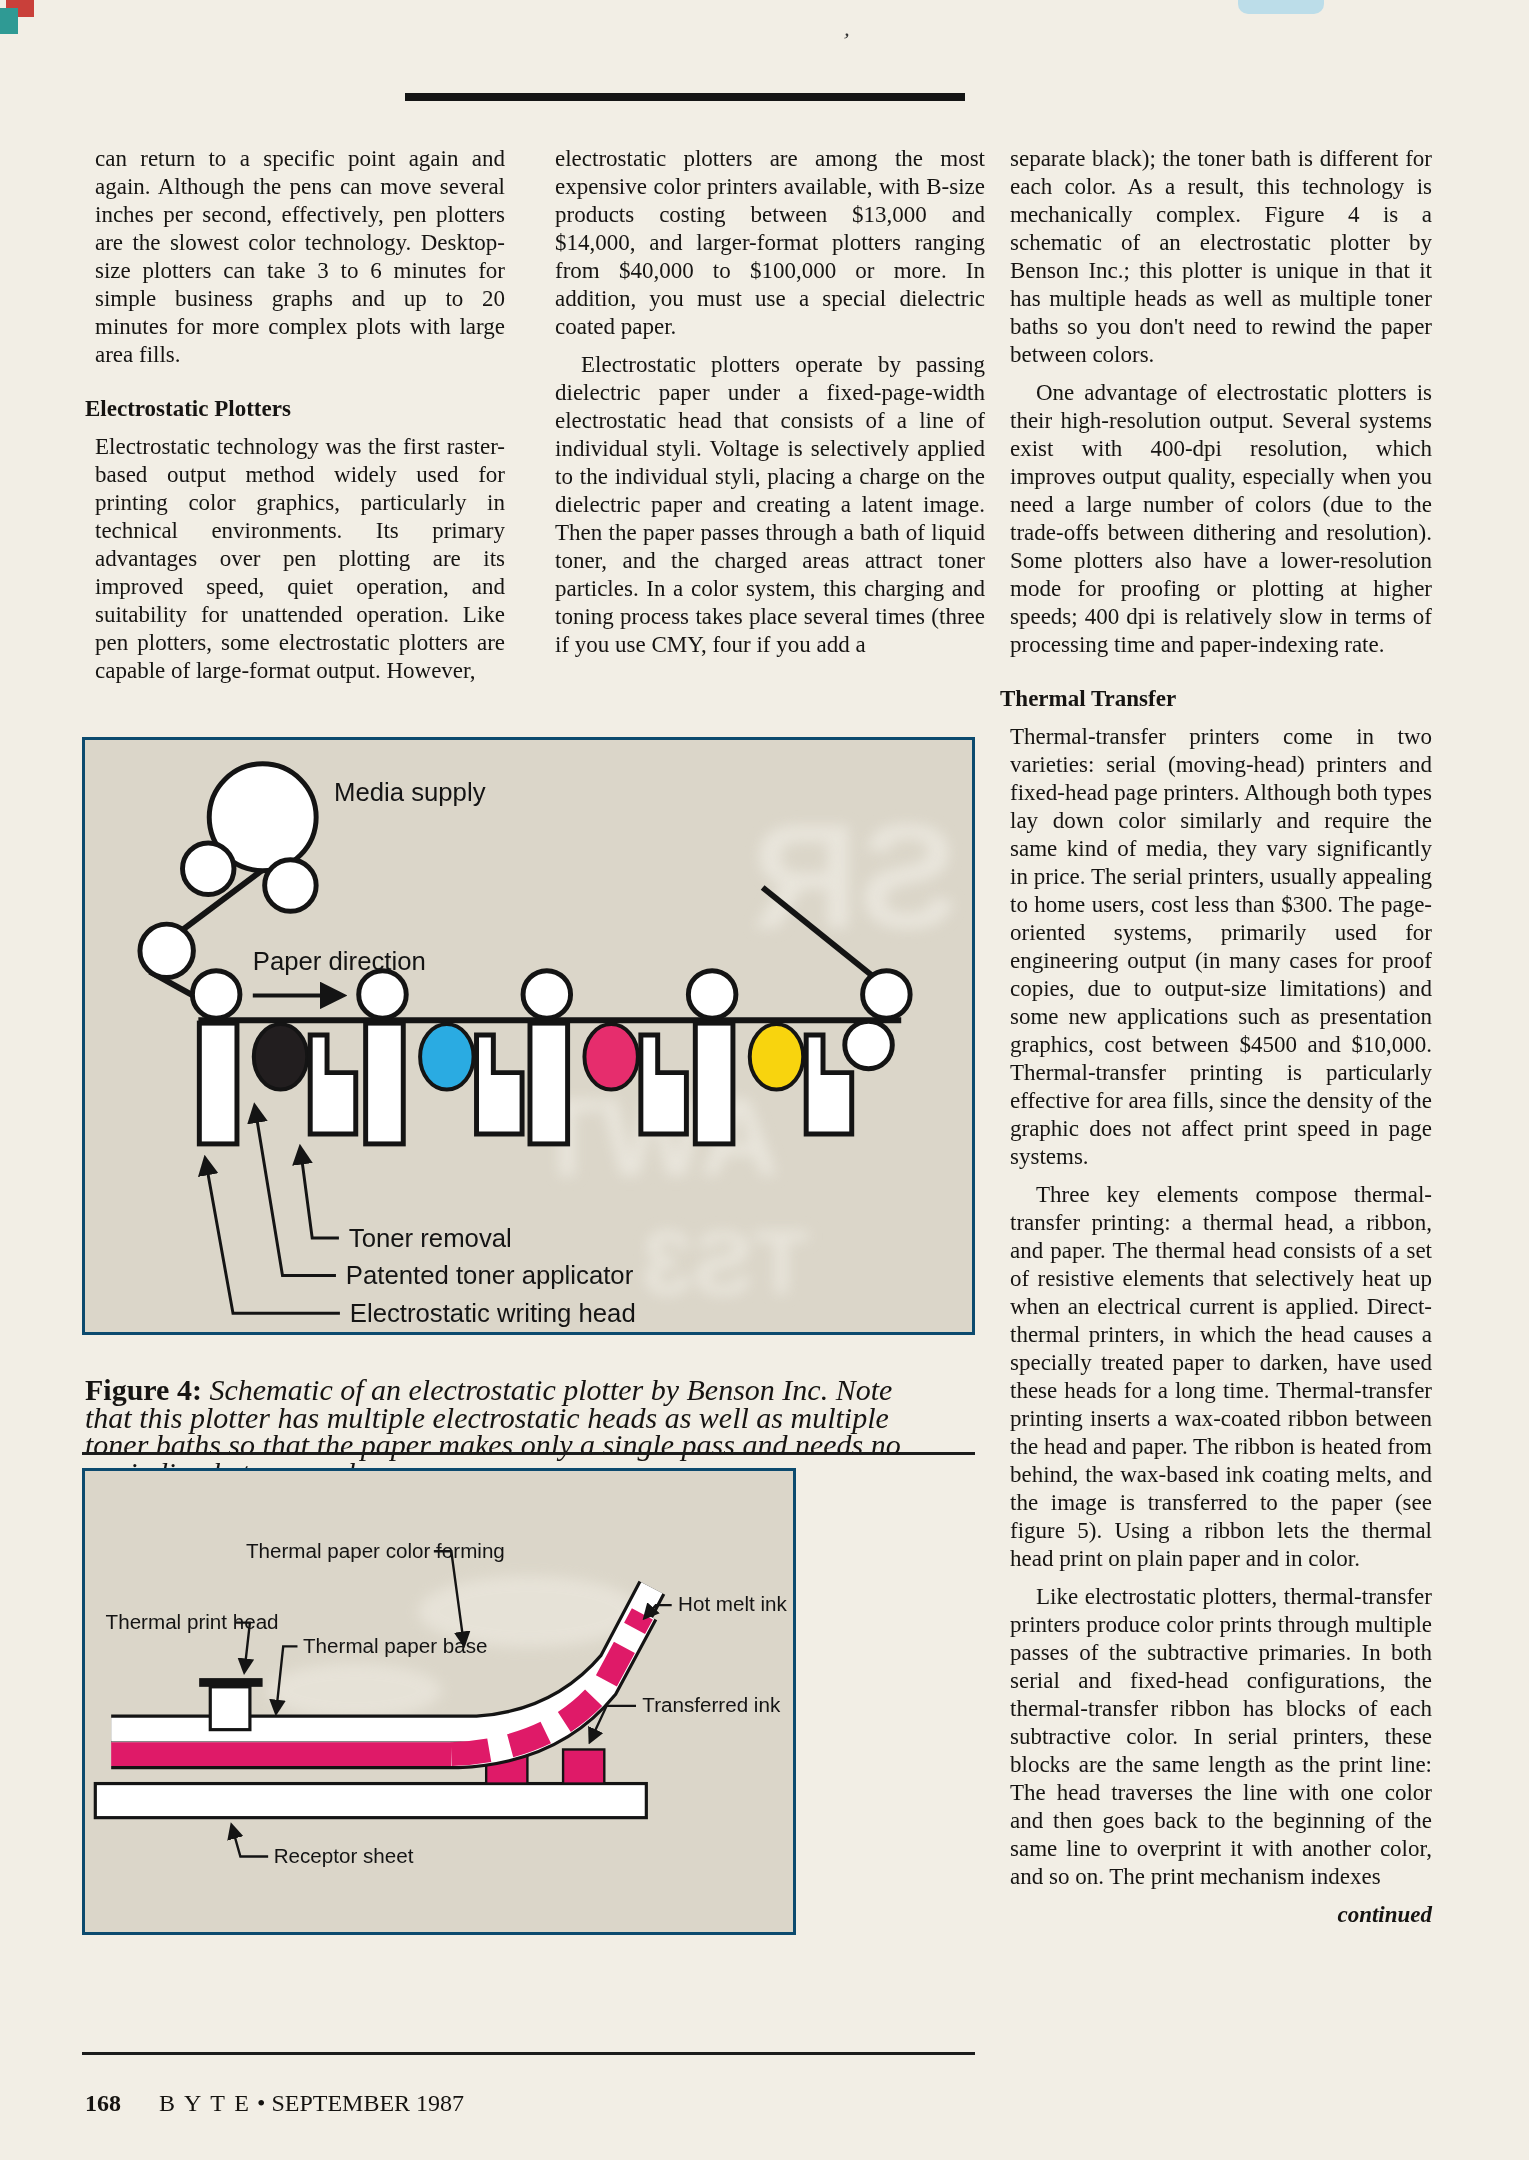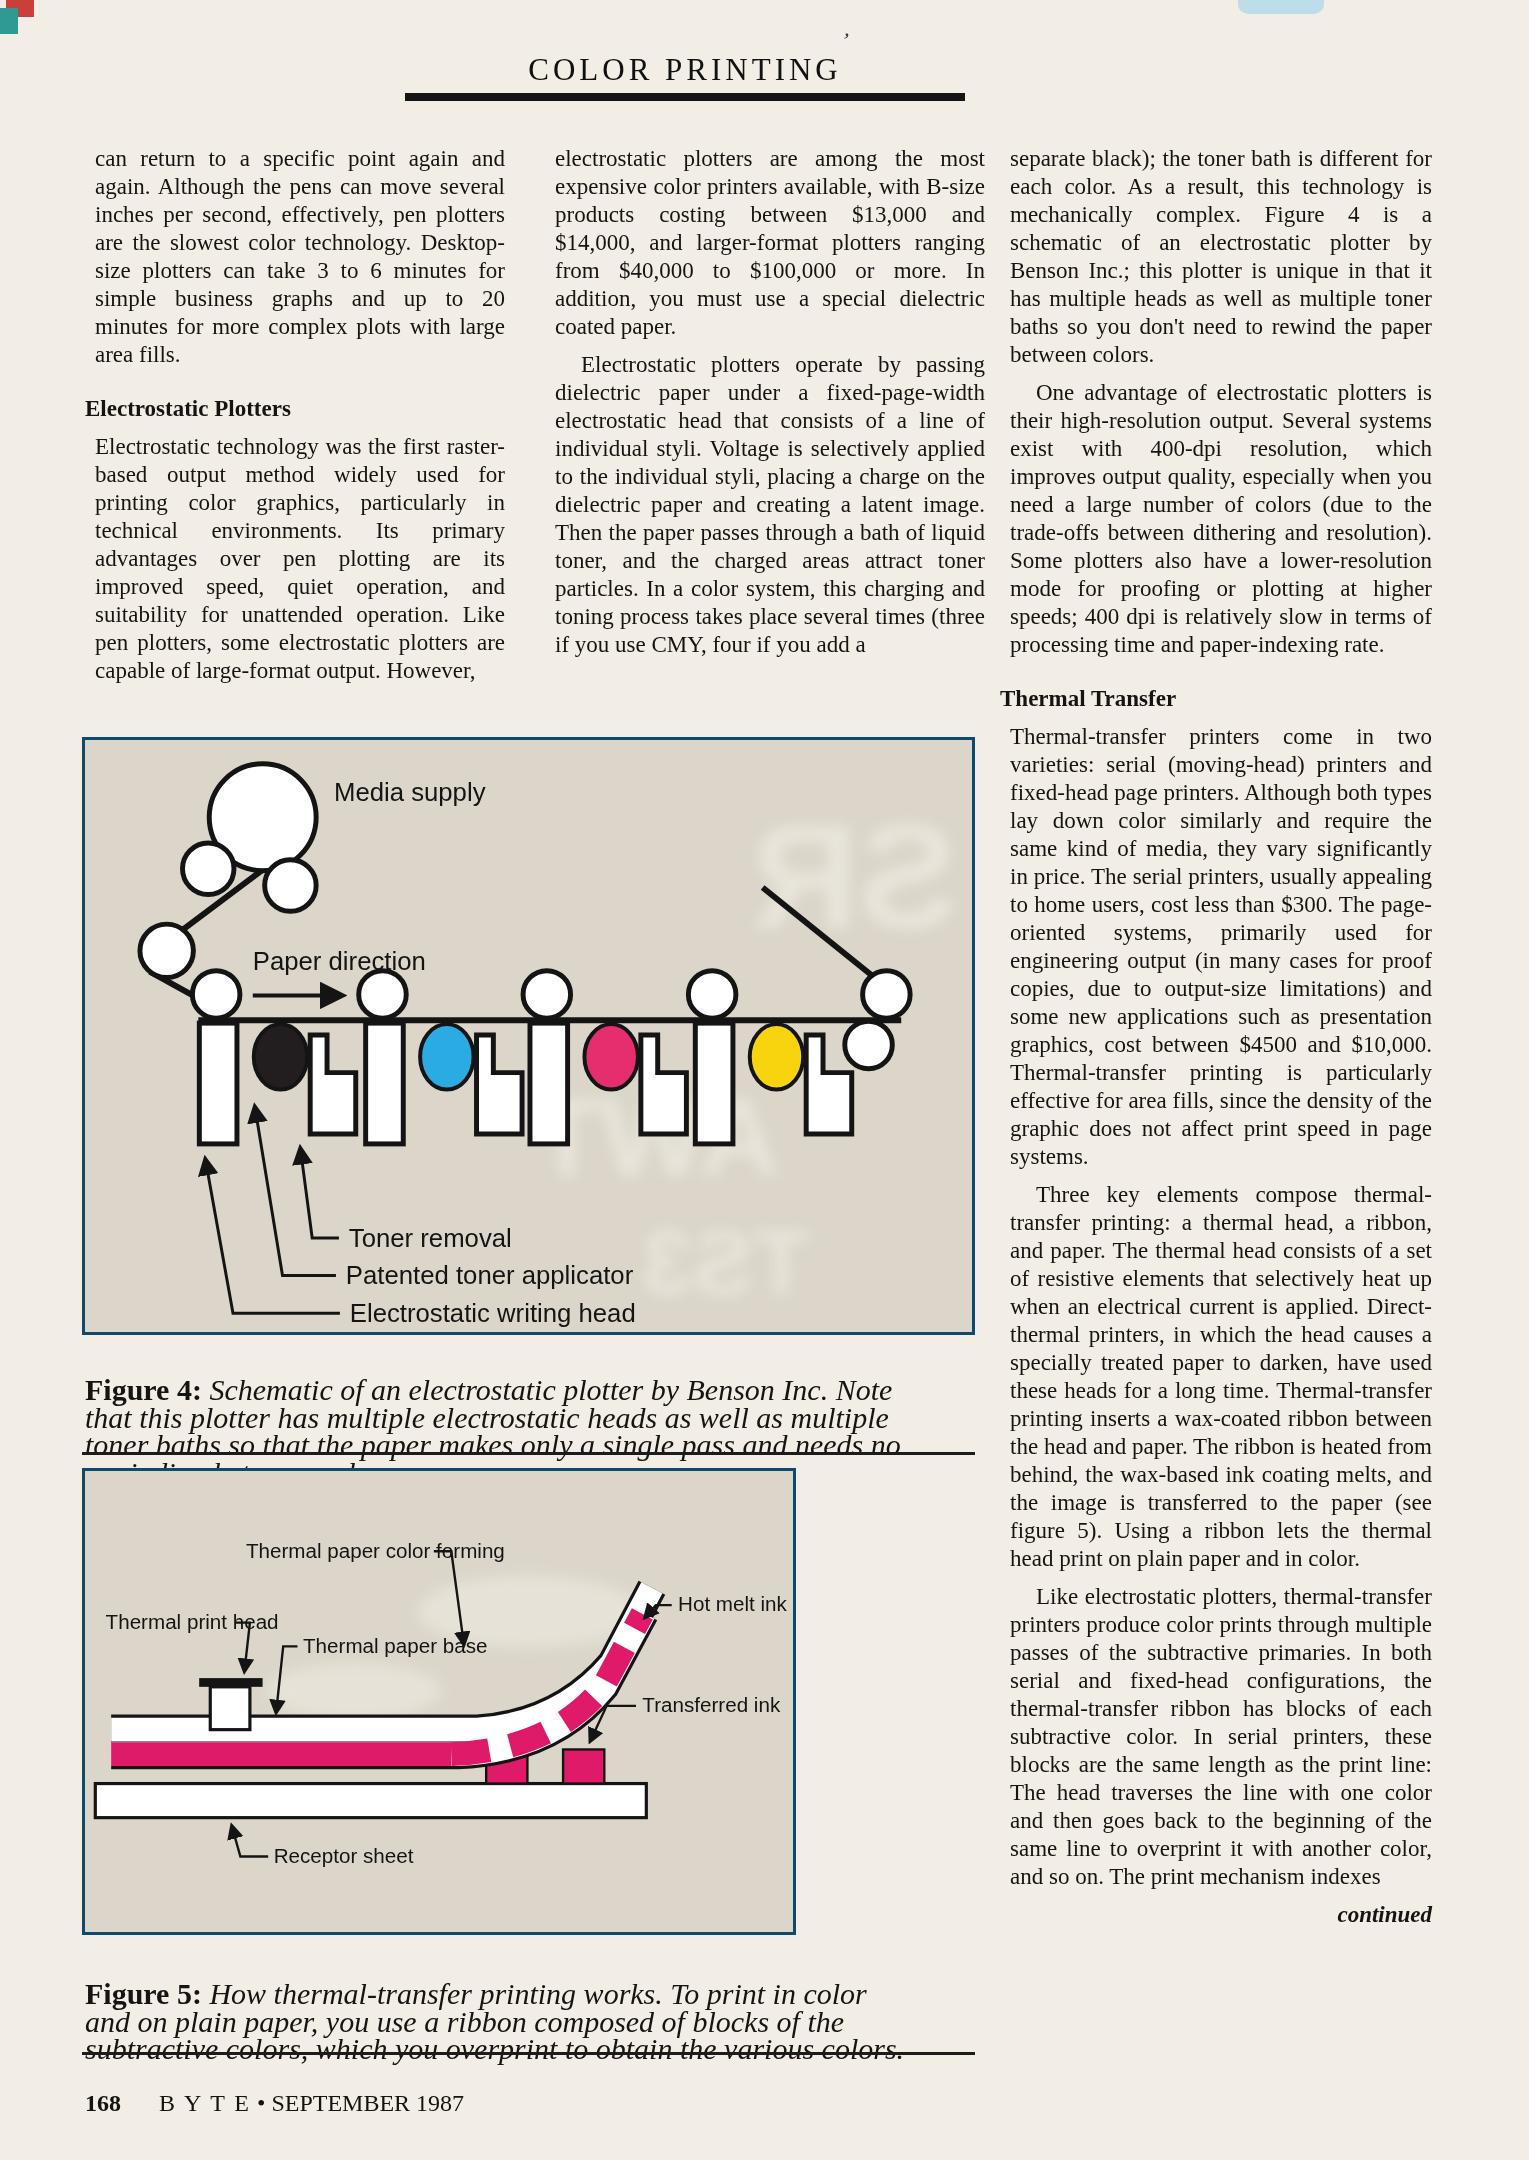--- a/index.html
+++ b/index.html
@@ -39,21 +39,20 @@
 </head>
 <body>
 
 <div class="page">
 
   <div class="artifact" style="left:6px;top:0;width:28px;height:17px;background:var(--artifact_red);"></div>
   <div class="artifact" style="left:0;top:8px;width:18px;height:26px;background:var(--artifact_teal);"></div>
   <div class="artifact" style="left:1238px;top:0;width:86px;height:14px;background:var(--artifact_blue);border-radius:0 0 10px 10px;"></div>
   <div class="speck">’</div>
 
-  <div class="kicker">COLOR PRINTING</div>
   <div class="kicker-rule"></div>
 
   <div class="col" id="col1">
     <p>can return to a specific point again and again. Although the pens can move several inches per second, effectively, pen plotters are the slowest color technology. Desktop-size plotters can take 3 to 6 minutes for simple business graphs and up to 20 minutes for more complex plots with large area fills.</p>
     <h2>Electrostatic Plotters</h2>
     <p>Electrostatic technology was the first raster-based output method widely used for printing color graphics, particularly in technical environments. Its primary advantages over pen plotting are its improved speed, quiet operation, and suitability for unattended operation. Like pen plotters, some electrostatic plotters are capable of large-format output. However,</p>
   </div>
 
   <div class="col" id="col2">
     <p>electrostatic plotters are among the most expensive color printers available, with B-size products costing between $13,000 and $14,000, and larger-format plotters ranging from $40,000 to $100,000 or more. In addition, you must use a special dielectric coated paper.</p>
@@ -192,21 +191,20 @@
 
       <text class="dlabel" x="203" y="52">Thermal paper color forming</text>
       <text class="dlabel" x="26" y="142">Thermal print head</text>
       <text class="dlabel" x="275" y="172">Thermal paper base</text>
       <text class="dlabel" x="748" y="120">Hot melt ink</text>
       <text class="dlabel" x="703" y="247">Transferred ink</text>
       <text class="dlabel" x="238" y="437">Receptor sheet</text>
     </svg>
   </div>
 
-  <p class="figcap" id="cap5"><b>Figure 5:</b> <i>How thermal-transfer printing works. To print in color and on plain paper, you use a ribbon composed of blocks of the subtractive colors, which you overprint to obtain the various colors.</i></p>
 
   <div class="sep-rule" id="rule2"></div>
 
   <div class="footer">
     <span class="pg">168</span><span class="brand">B Y T E</span>
     <span>•</span>
     <span>SEPTEMBER 1987</span>
   </div>
 
 </div>

